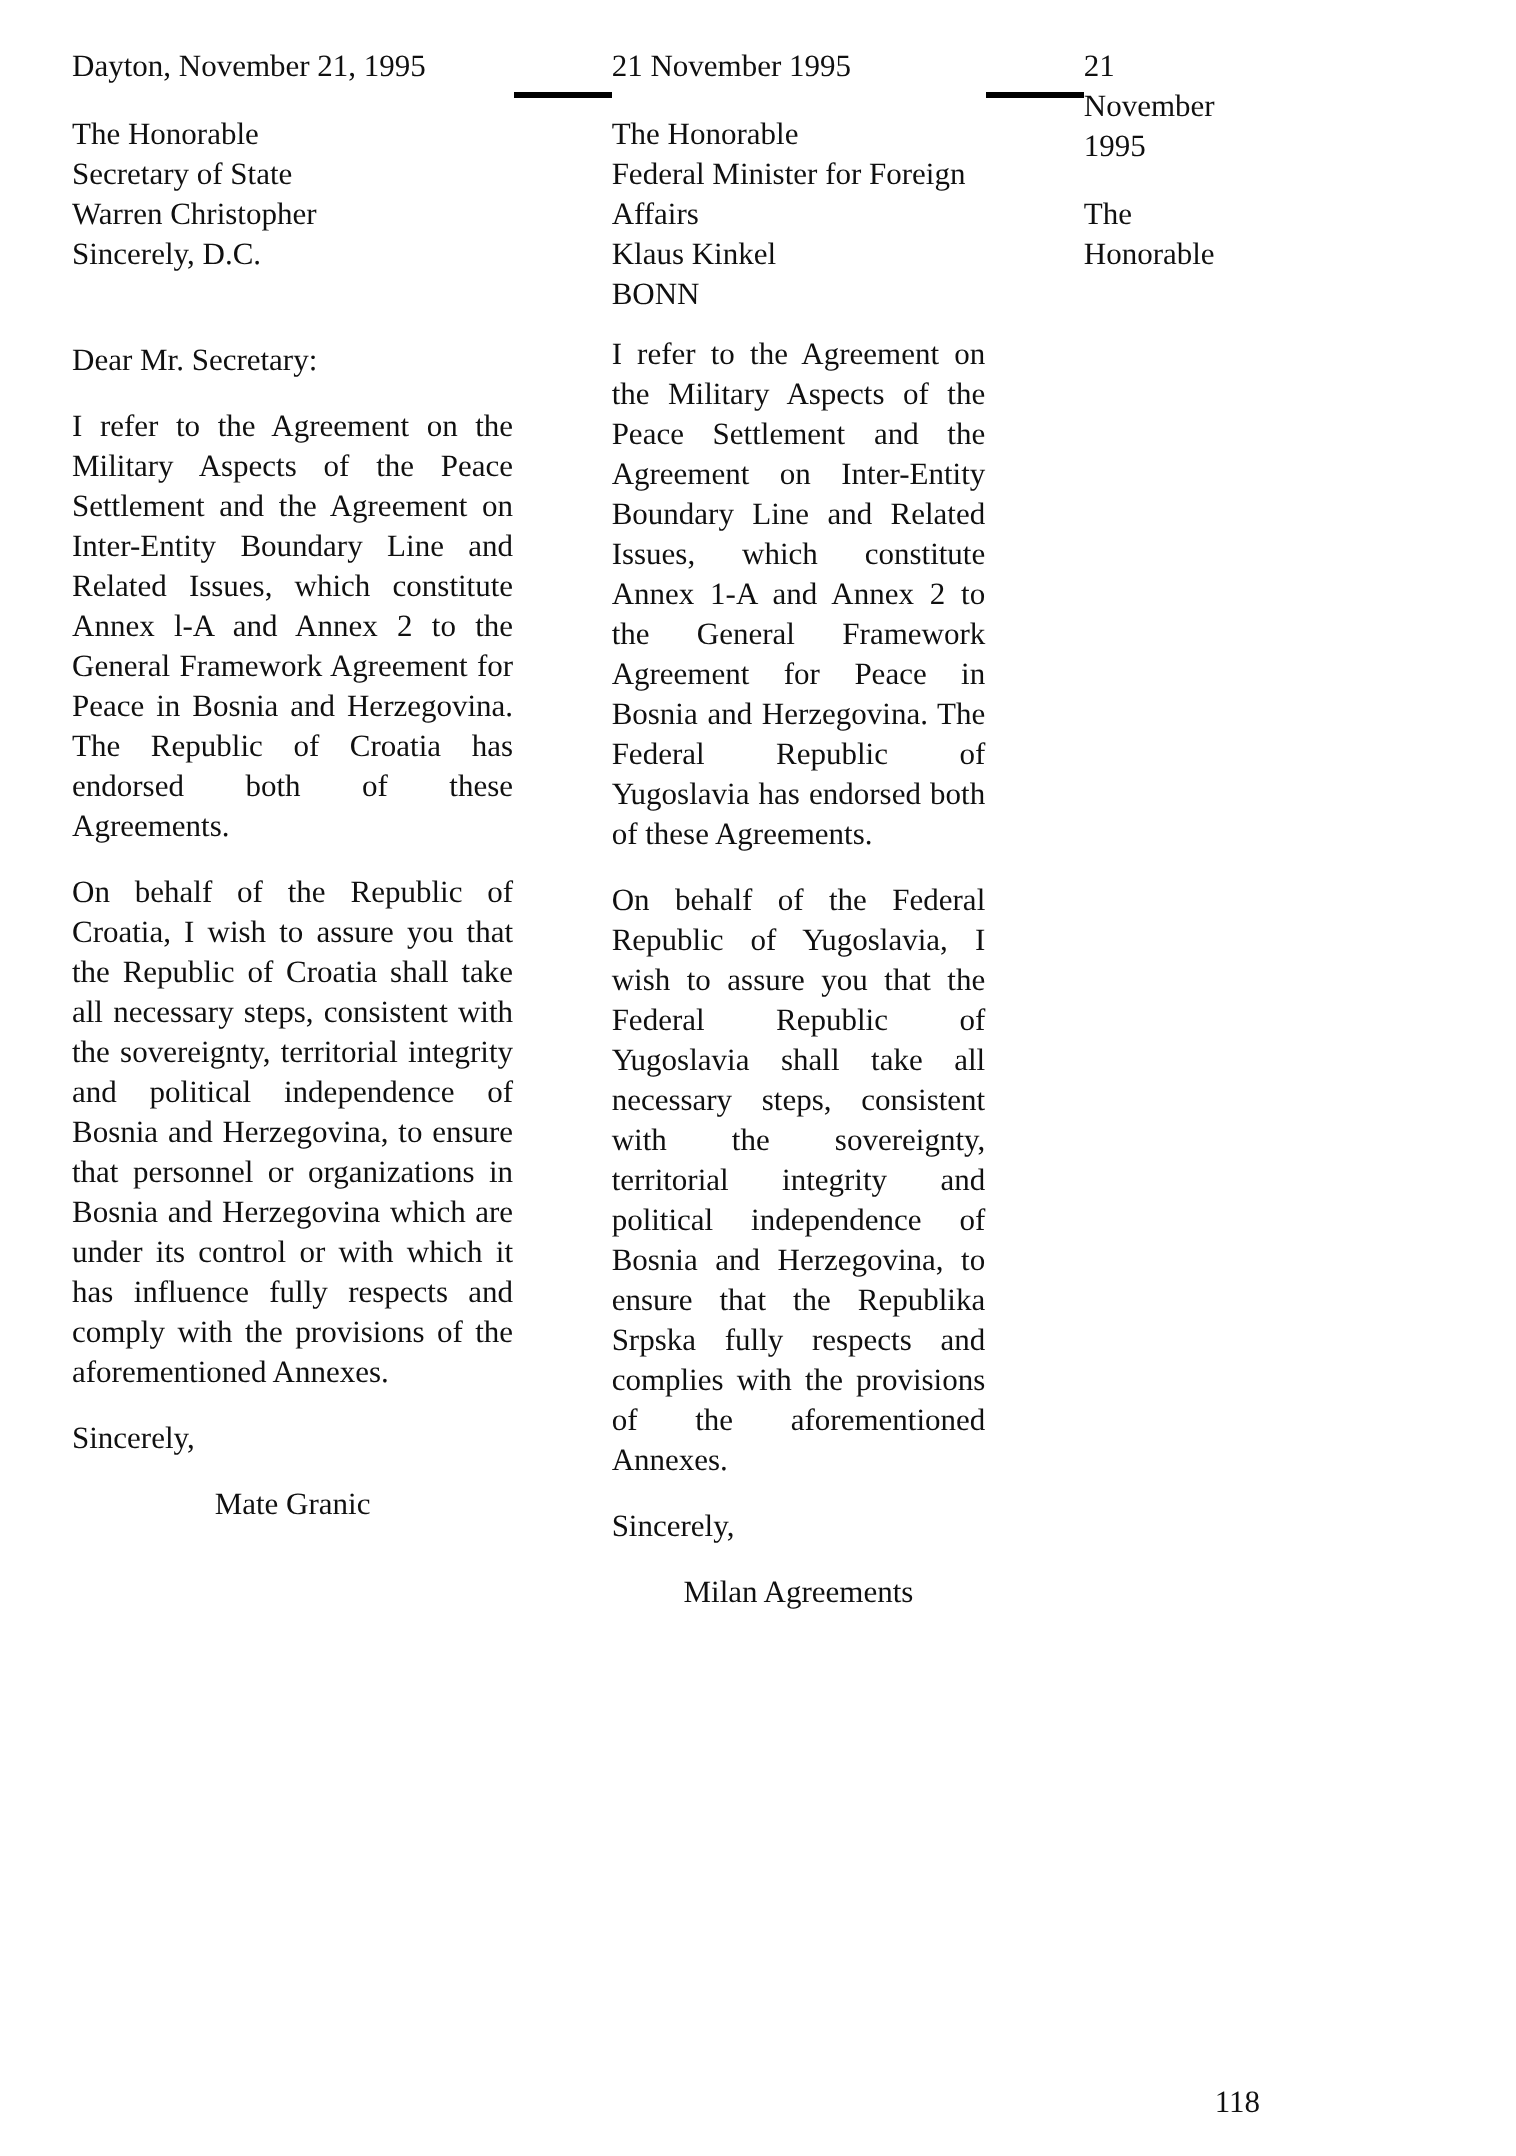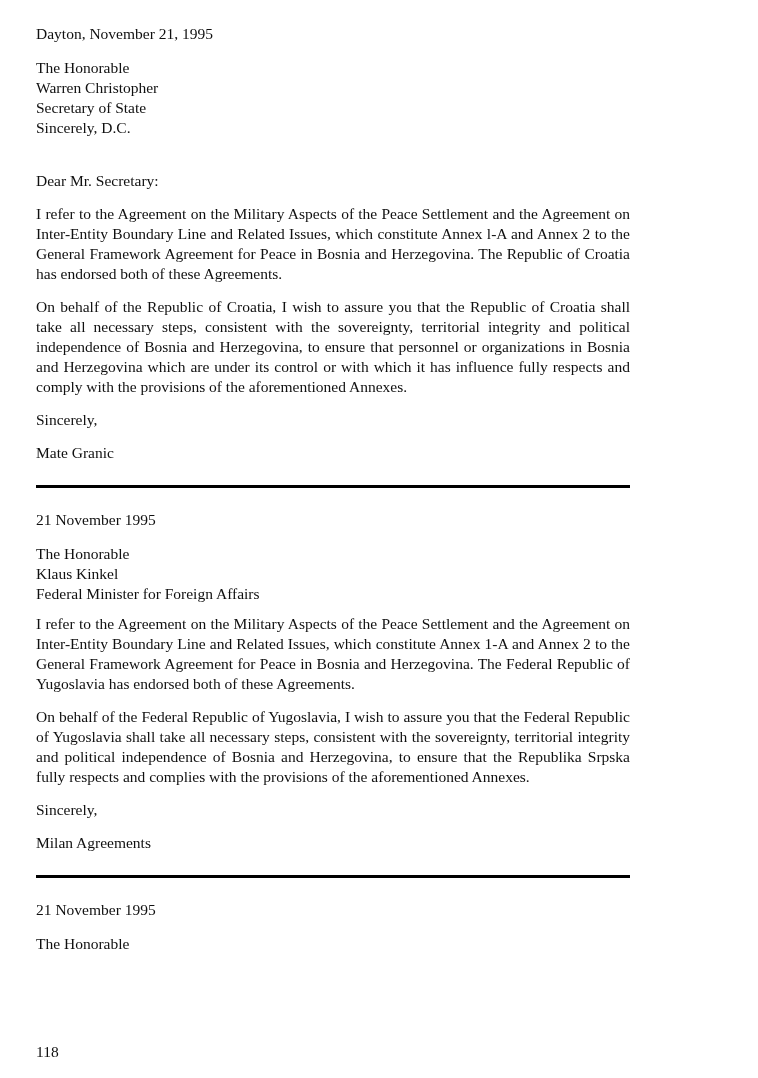--- a/index.html
+++ b/index.html
@@ -8,70 +8,71 @@
     width: 758px;
     margin: 0 auto;
     font-family: "Liberation Serif", "DejaVu Serif", serif;
     color: #101010;
   }
   .page {
     width: 666px;
     min-height: 1078px;
     padding: 24px 36px 16px 36px;
     display: flex;
-    flex-direction: column;
+    flex-direction: row;
     font-size: 15.5px;
     line-height: 20px;
     background: #ffffff;
   }
   .dateline   { margin-bottom: 14px; }
   .address    { margin-bottom: 10px; }
   .salutation { margin-bottom: 13px; margin-top: 33px; }
   .body-para  { text-align: justify; margin-bottom: 13px; }
   .closing    { margin-bottom: 13px; }
-  .signature  { margin-bottom: 0; }
+  .signature  { margin-bottom: 0; text-align: center; }
   .divider {
     border: none;
     border-top: 3.5px solid #000000;
     width: 100%;
     margin: 22px 0;
   }
   .footer {
     margin-top: auto;
     padding-top: 18px;
   }
 </style>
 </head>
 <body>
 
 <div class="page">
 
   <section class="letter">
     <p class="dateline">Dayton, November 21, 1995</p>
     <div class="address">
       <div>The Honorable</div>
+      <div>Secretary of State</div>
       <div>Warren Christopher</div>
-      <div>Secretary of State</div>
       <div>Sincerely, D.C.</div>
     </div>
     <p class="salutation">Dear Mr. Secretary:</p>
     <p class="body-para">I refer to the Agreement on the Military Aspects of the Peace Settlement and the Agreement on Inter-Entity Boundary Line and Related Issues, which constitute Annex l-A and Annex 2 to the General Framework Agreement for Peace in Bosnia and Herzegovina. The Republic of Croatia has endorsed both of these Agreements.</p>
     <p class="body-para">On behalf of the Republic of Croatia, I wish to assure you that the Republic of Croatia shall take all necessary steps, consistent with the sovereignty, territorial integrity and political independence of Bosnia and Herzegovina, to ensure that personnel or organizations in Bosnia and Herzegovina which are under its control or with which it has influence fully respects and comply with the provisions of the aforementioned Annexes.</p>
     <p class="closing">Sincerely,</p>
     <p class="signature">Mate Granic</p>
   </section>
 
   <hr class="divider">
 
   <section class="letter">
     <p class="dateline">21 November 1995</p>
     <div class="address">
       <div>The Honorable</div>
+      <div>Federal Minister for Foreign Affairs</div>
       <div>Klaus Kinkel</div>
-      <div>Federal Minister for Foreign Affairs</div>
+      <div>BONN</div>
     </div>
     <p class="body-para">I refer to the Agreement on the Military Aspects of the Peace Settlement and the Agreement on Inter-Entity Boundary Line and Related Issues, which constitute Annex 1-A and Annex 2 to the General Framework Agreement for Peace in Bosnia and Herzegovina. The Federal Republic of Yugoslavia has endorsed both of these Agreements.</p>
     <p class="body-para">On behalf of the Federal Republic of Yugoslavia, I wish to assure you that the Federal Republic of Yugoslavia shall take all necessary steps, consistent with the sovereignty, territorial integrity and political independence of Bosnia and Herzegovina, to ensure that the Republika Srpska fully respects and complies with the provisions of the aforementioned Annexes.</p>
     <p class="closing">Sincerely,</p>
     <p class="signature">Milan Agreements</p>
   </section>
 
   <hr class="divider">
 
   <section class="letter">

